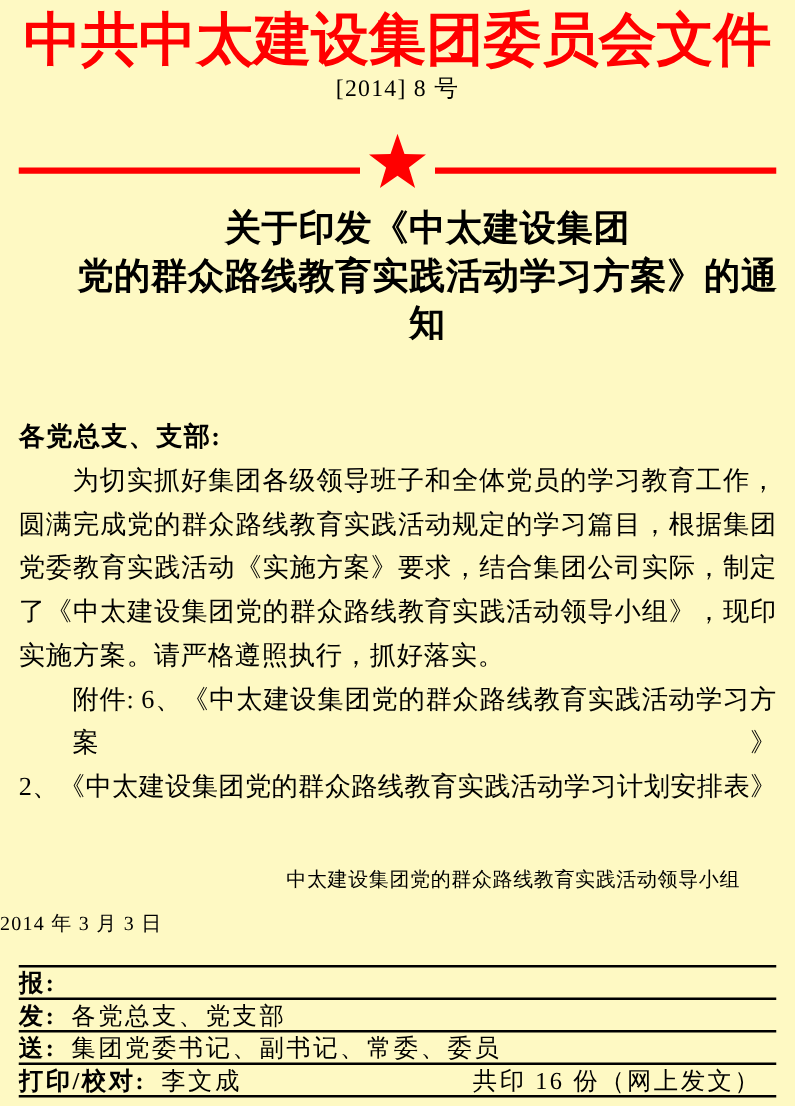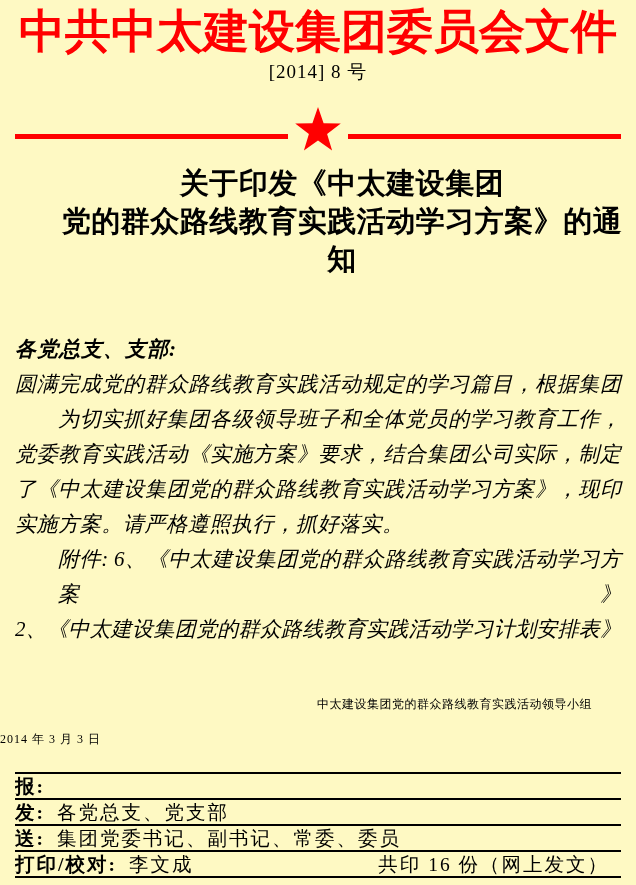--- a/index.html
+++ b/index.html
@@ -59,36 +59,35 @@
     font-weight: bold;
     line-height: 38px;
     letter-spacing: 0.5px;
     padding-left: 48px;
   }
   
   .body-text {
     margin: 54px 15px 15px 15px;
     font-size: 21px;
     line-height: 35px;
-    font-style: italic;
   }
   .salutation {
     font-weight: bold;
     letter-spacing: 1px;
   }
   .para-line { letter-spacing: 0.6px; white-space: nowrap; }
   .para-line.just {
     white-space: normal;
     text-align: justify;
     text-align-last: justify;
     letter-spacing: 0;
   }
   .para-line.indent { padding-left: 43px; }
   
-  .signature { margin-top: 40px; font-size: 12px; line-height: 35px; }
+  .signature { margin-top: 40px; font-size: 16px; line-height: 35px; }
   .issuer { text-align: right; padding-right: 44px; letter-spacing: 0.5px; }
   .issue-date { text-align: left; padding-right: 2px; letter-spacing: 1px; }
   
   .footer {
     margin: 15px 15px 0 15px;
     border-top: 2px solid #000000;
     font-size: 19.5px;
   }
   .f-row {
     height: 26px;
@@ -119,24 +118,24 @@
     <div class="rule-line"></div>
   </div>
 
   <div class="doc-title">
     <div>关于印发《中太建设集团</div>
     <div>党的群众路线教育实践活动学习方案》的通知</div>
   </div>
 
   <div class="body-text">
     <div class="salutation">各党总支、支部:</div>
+    <div class="para-line just indent">为切实抓好集团各级领导班子和全体党员的学习教育工作，</div>
     <div class="para-line just">圆满完成党的群众路线教育实践活动规定的学习篇目，根据集团</div>
-    <div class="para-line just indent">为切实抓好集团各级领导班子和全体党员的学习教育工作，</div>
     <div class="para-line just">党委教育实践活动《实施方案》要求，结合集团公司实际，制定</div>
-    <div class="para-line just">了《中太建设集团党的群众路线教育实践活动学习方案》，现印</div>
+    <div class="para-line just">了《中太建设集团党的群众路线教育实践活动领导小组》，现印</div>
     <div class="para-line">实施方案。请严格遵照执行，抓好落实。</div>
     <div class="para-line just indent">附件: 6、《中太建设集团党的群众路线教育实践活动学习方案》</div>
     <div class="para-line just">2、《中太建设集团党的群众路线教育实践活动学习计划安排表》</div>
   </div>
 
   <div class="signature">
     <div class="issuer">中太建设集团党的群众路线教育实践活动领导小组</div>
     <div class="issue-date">2014 年 3 月 3 日</div>
   </div>
 

